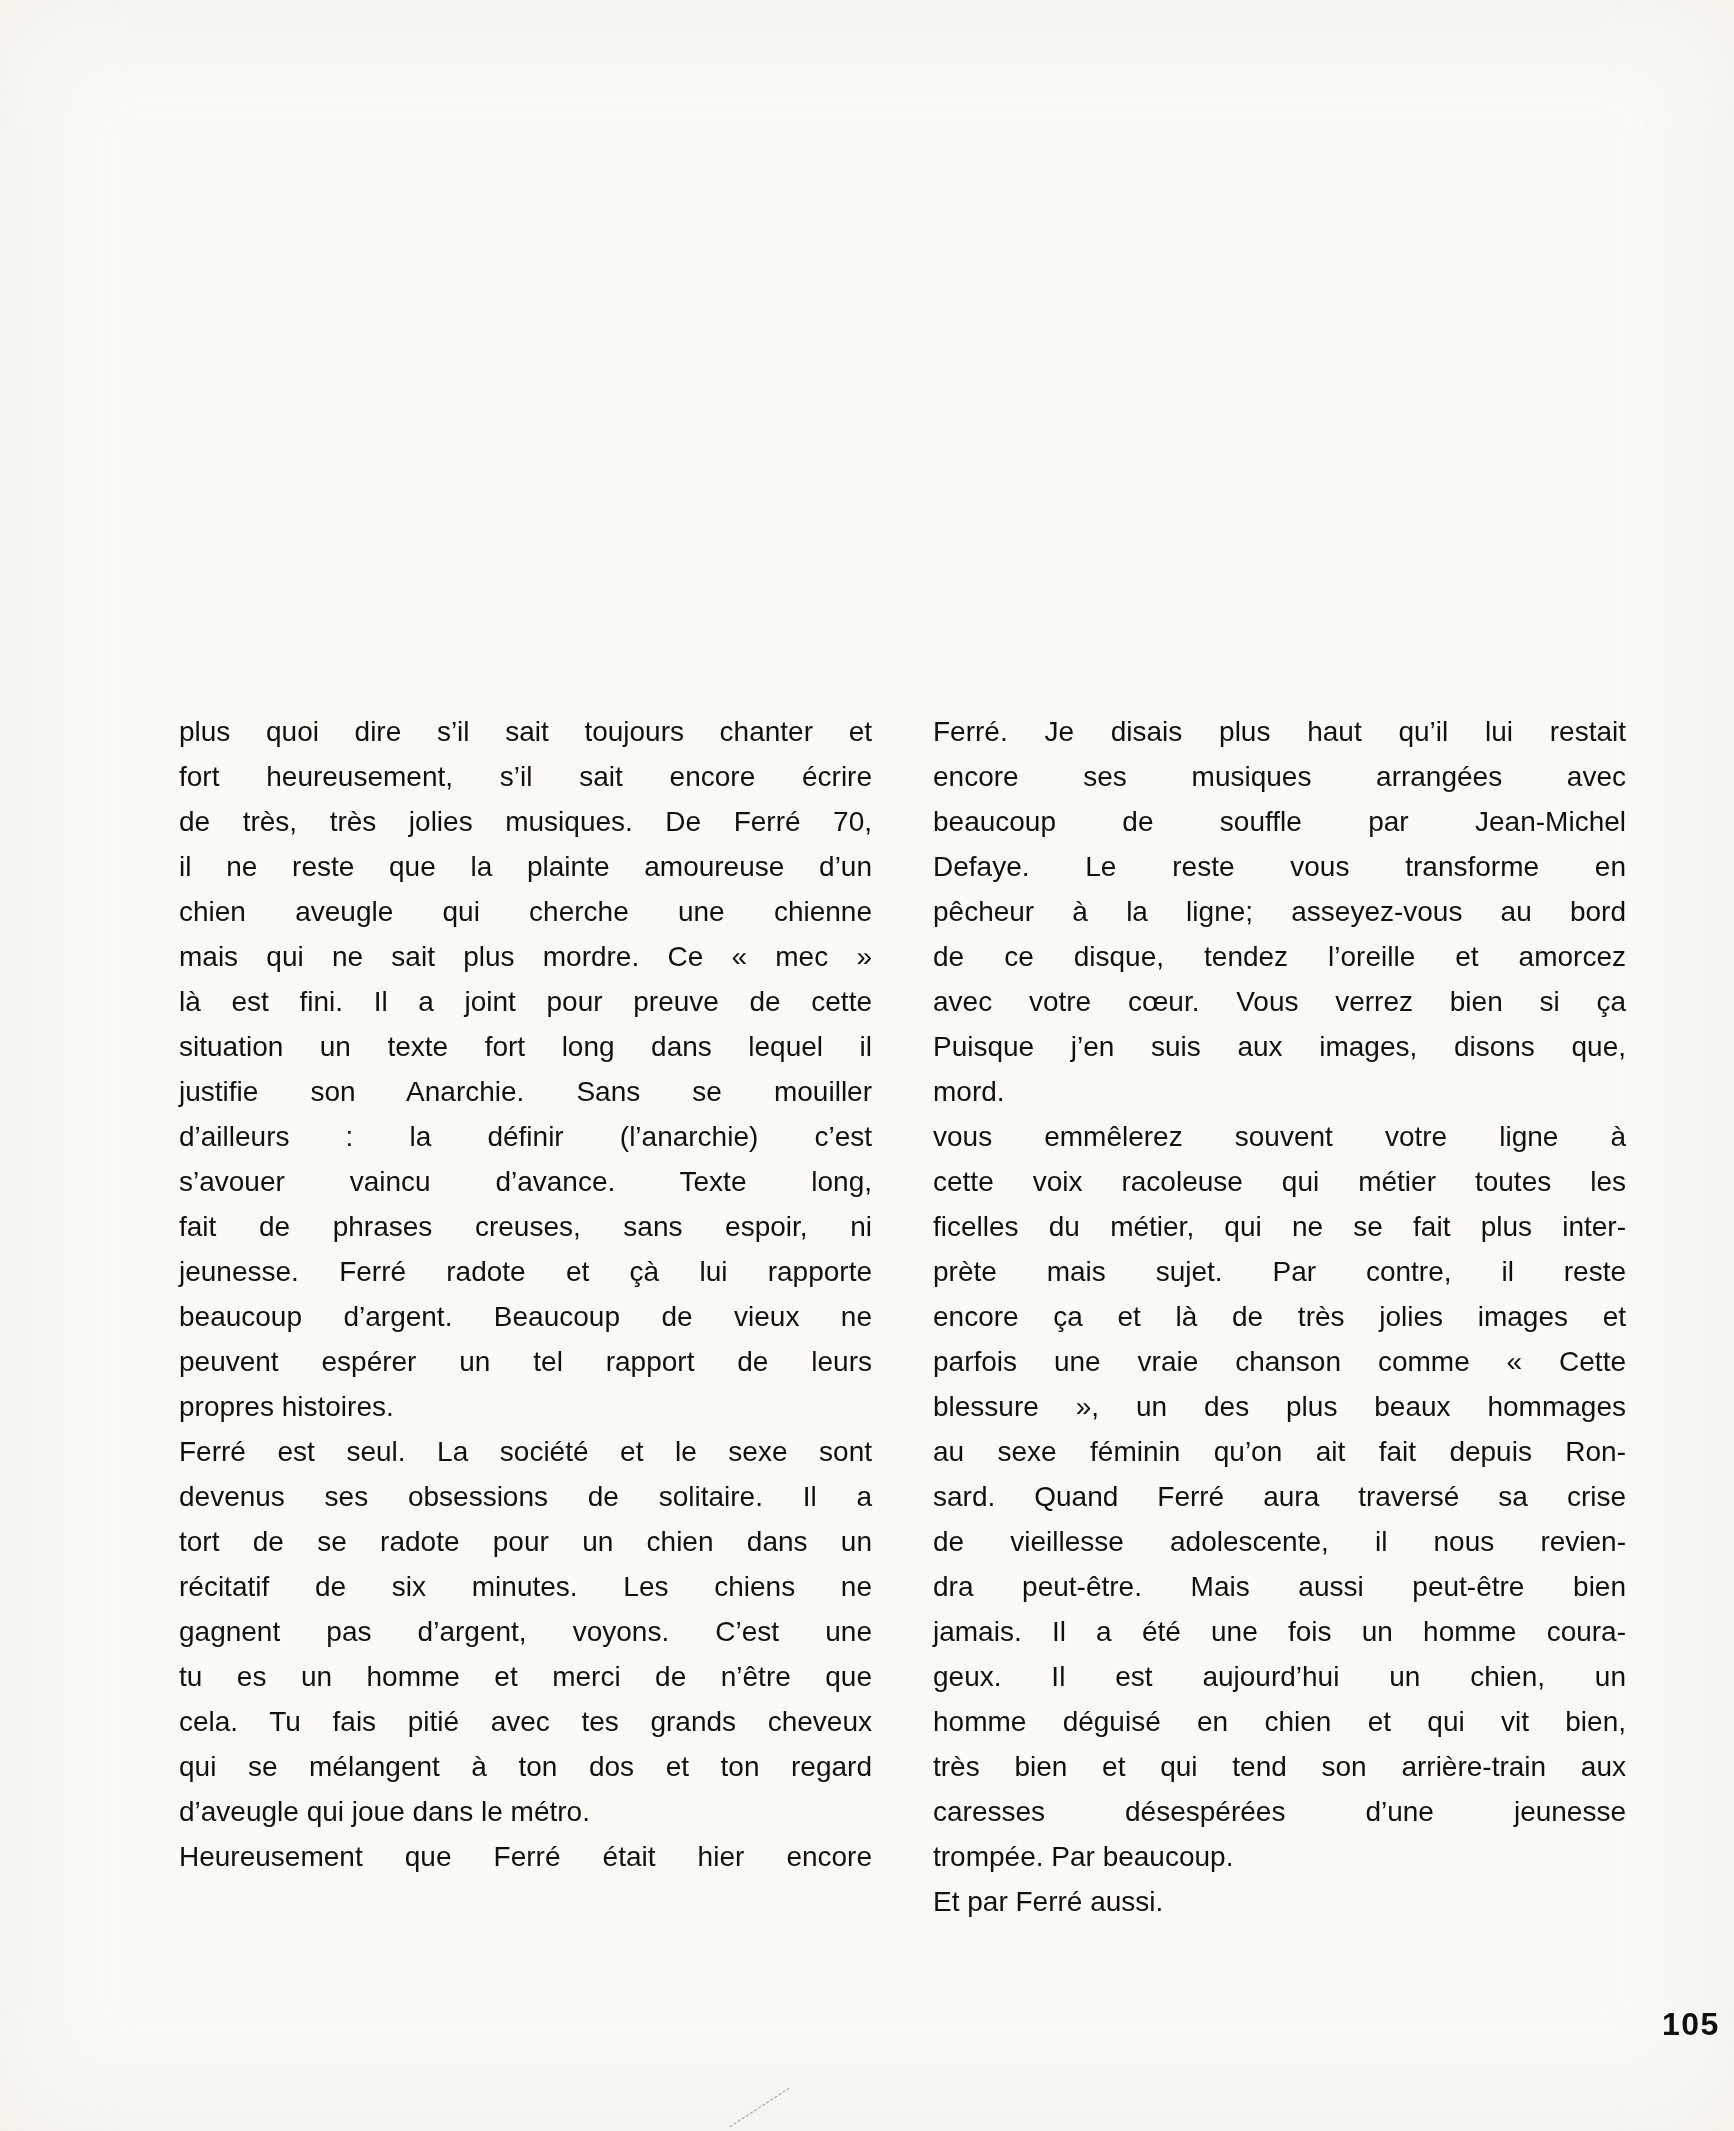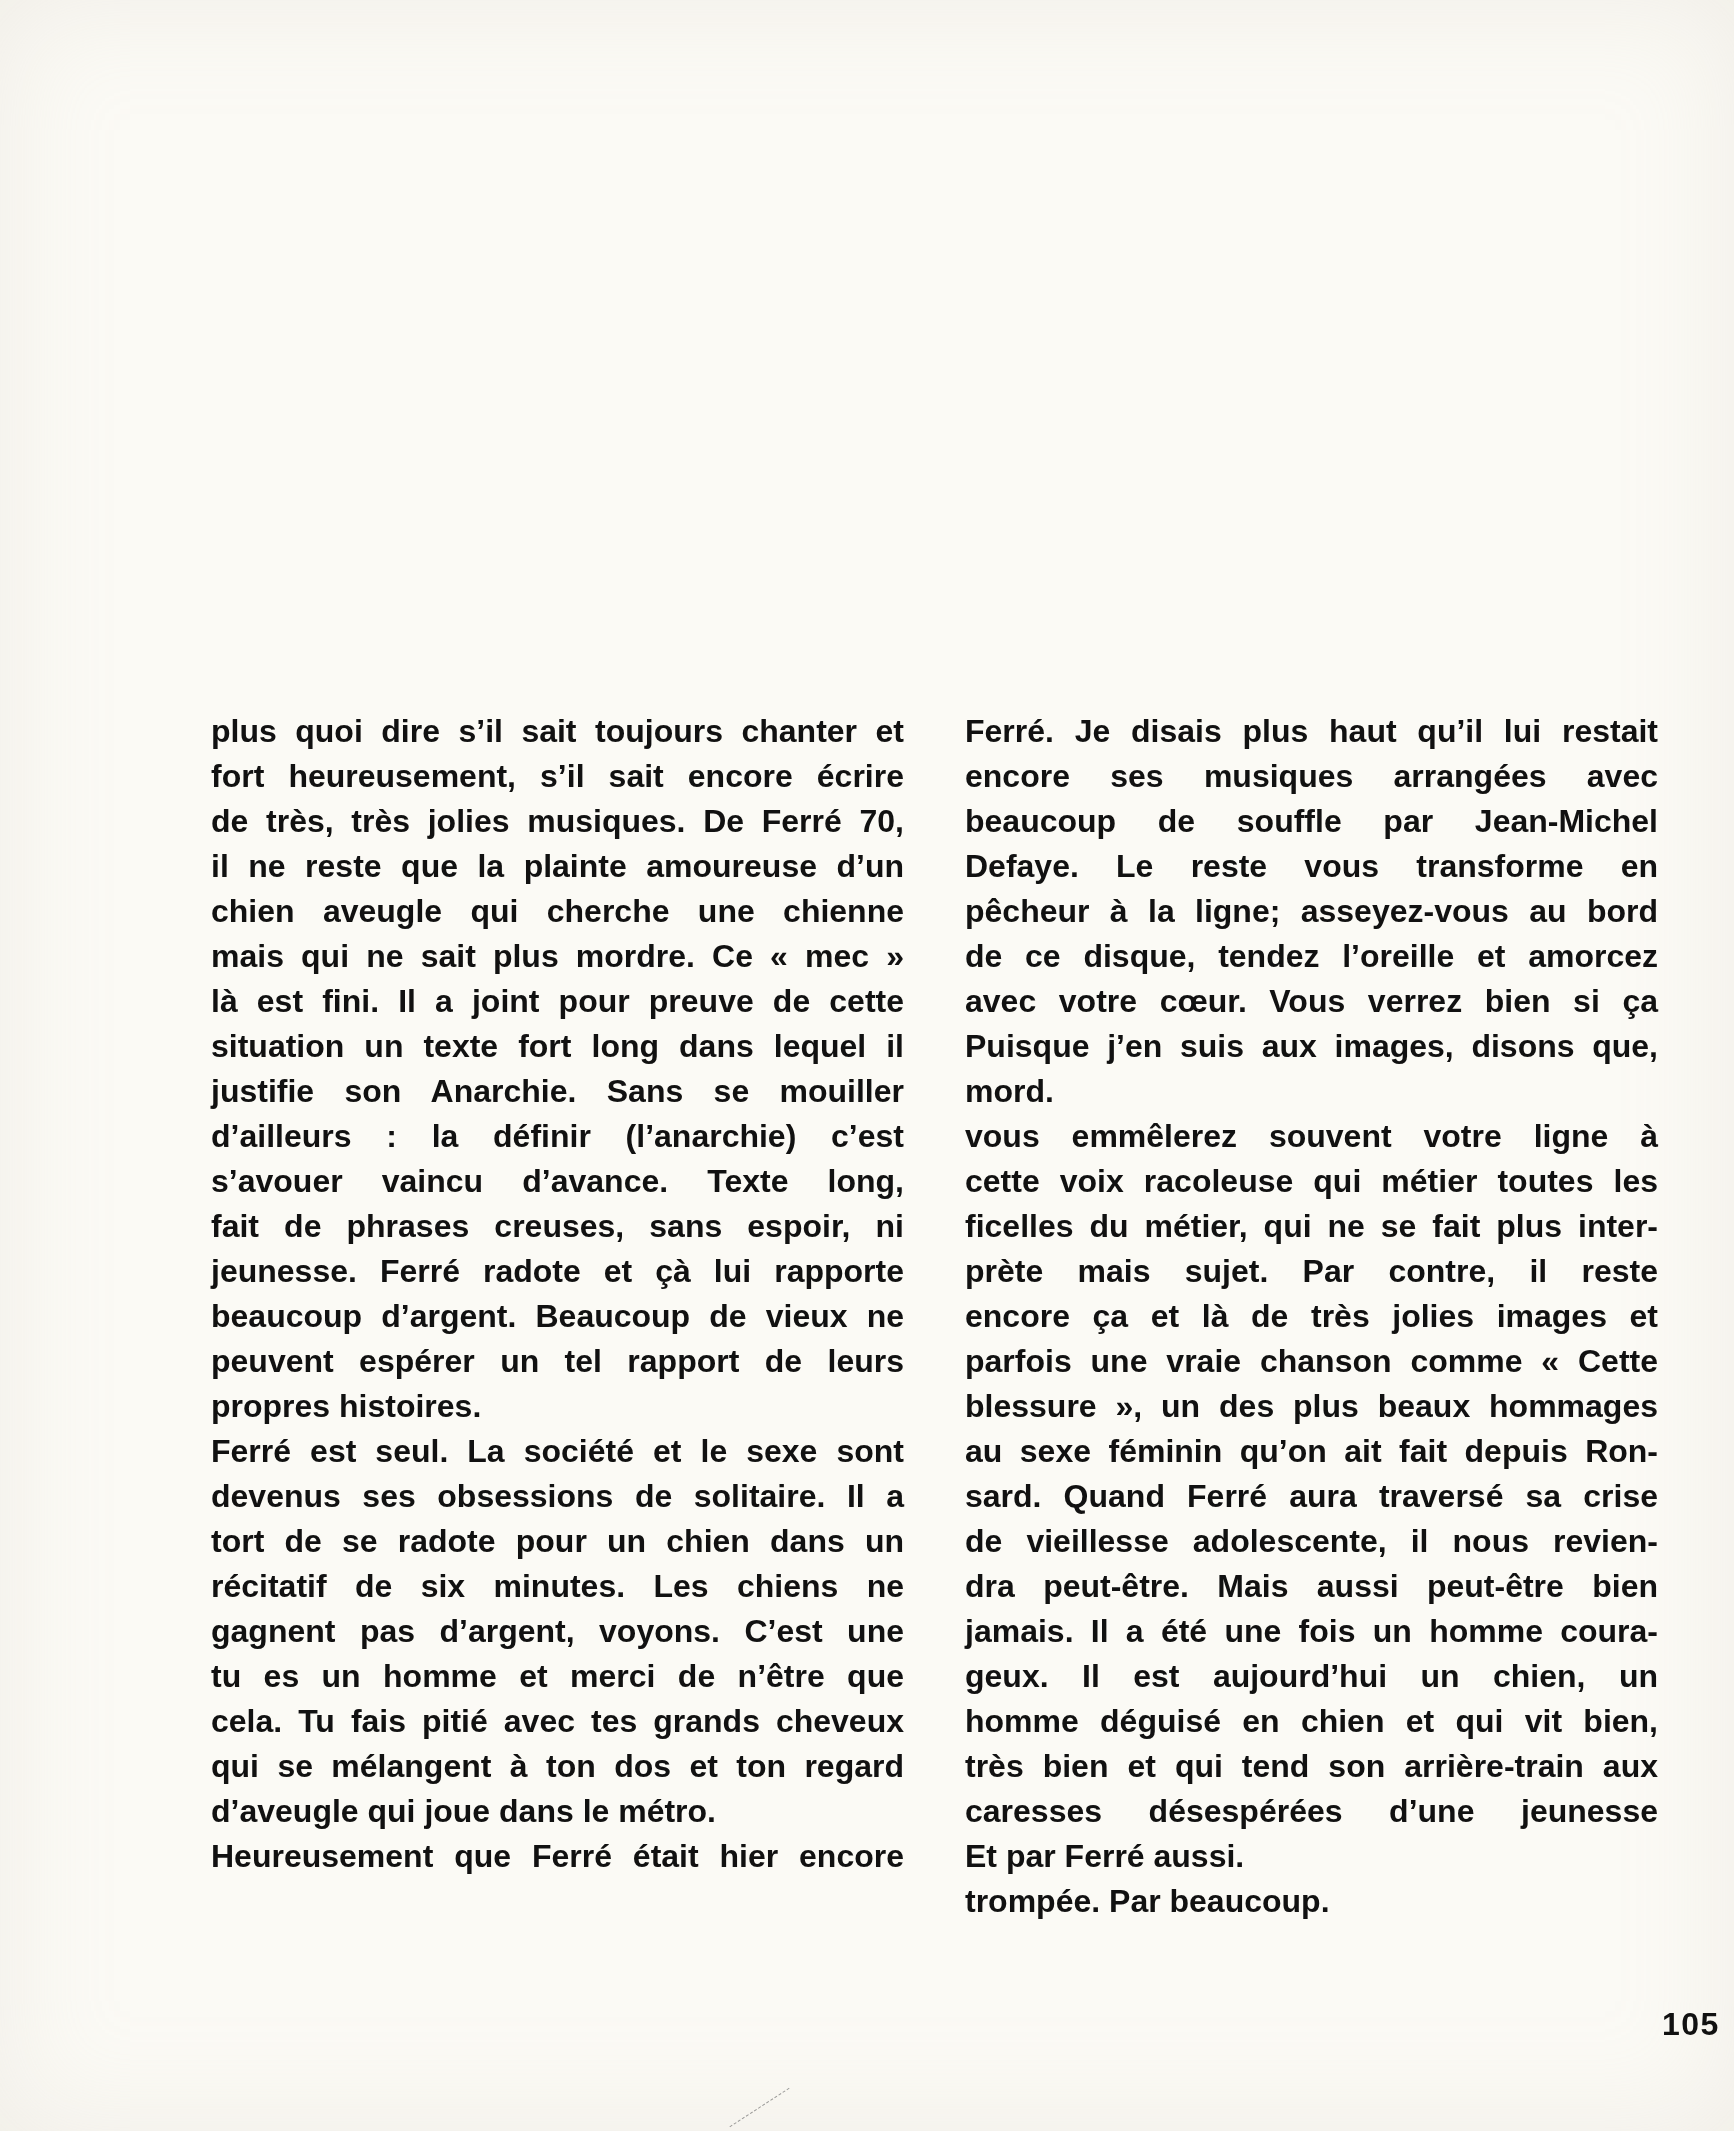--- a/index.html
+++ b/index.html
@@ -24,25 +24,24 @@
     background: var(--paper);
     
     box-shadow: inset 0 0 109px rgba(210,205,190,0.25);
     overflow: hidden;
   }
   .column {
     position: absolute;
     top: 709px;
     width: 693px;
     color: var(--ink);
-    font-size: 32px;
-    font-weight: 700;
+    font-size: 28px;
+    font-weight: 400;
     line-height: 45px;
     letter-spacing: 0px;
-    margin-left: 32px;
   }
   .col-left  { left: 179px; }
   .col-right { left: 933px; }
   .line {
     height: 45px;
     white-space: nowrap;
     text-align: justify;
     text-align-last: justify;
   }
   .line.no-justify {
@@ -120,19 +119,19 @@
       <div class="line">blessure », un des plus beaux hommages</div>
       <div class="line">au sexe féminin qu’on ait fait depuis Ron-</div>
       <div class="line">sard. Quand Ferré aura traversé sa crise</div>
       <div class="line">de vieillesse adolescente, il nous revien-</div>
       <div class="line">dra peut-être. Mais aussi peut-être bien</div>
       <div class="line">jamais. Il a été une fois un homme coura-</div>
       <div class="line">geux. Il est aujourd’hui un chien, un</div>
       <div class="line">homme déguisé en chien et qui vit bien,</div>
       <div class="line">très bien et qui tend son arrière-train aux</div>
       <div class="line">caresses désespérées d’une jeunesse</div>
+      <div class="line no-justify">trompée. Par beaucoup.</div>
       <div class="line no-justify">Et par Ferré aussi.</div>
-      <div class="line no-justify">trompée. Par beaucoup.</div>
     </div>
   <div class="page-number">105</div>
   <div class="scratch"></div>
 </div>
 
 
 </body></html>

